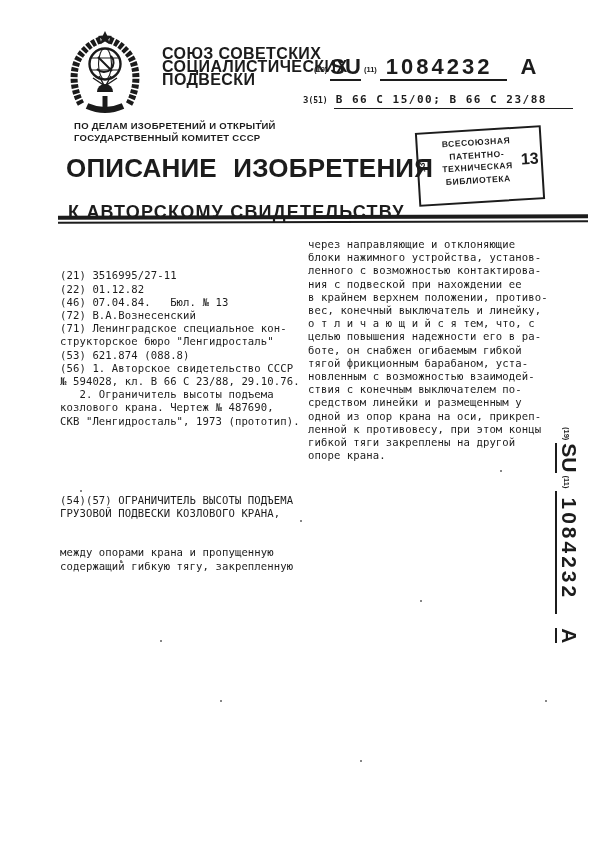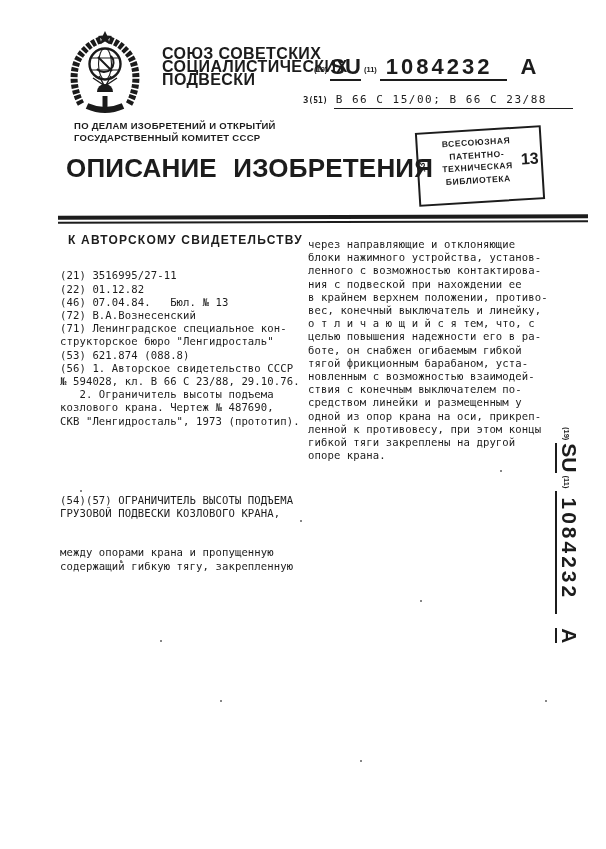--- a/index.html
+++ b/index.html
@@ -32,37 +32,37 @@
   .u { border-bottom:2.5px solid var(--ink); padding-bottom:1px; }
   .pub-line .num, .side-label .num { letter-spacing:3px; padding-left:6px; padding-right:14px; }
   .pub-line .kind, .side-label .kind { margin-left:14px; }
   .ipc-line {
     position:absolute; left:303px; top:93px; white-space:nowrap;
     display:flex; align-items:baseline;
   }
   .ipc-edition { font-size:9px; font-weight:bold; }
   .ipc-code { font-size:8px; font-weight:bold; margin-right:6px; }
   .ipc-classes {
-    font-size:11px; font-weight:normal; letter-spacing:1.5px;
+    font-size:11px; font-weight:bold; letter-spacing:1.5px;
     border-bottom:1.5px solid var(--ink); padding:0 26px 2px 2px;
   }
   .committee {
     position:absolute; left:74px; top:120px;
     font-family:"Liberation Sans", sans-serif; font-weight:bold;
     font-size:9.5px; line-height:11.5px; letter-spacing:.3px;
   }
   .doc-title {
     position:absolute; left:66px; top:153px;
     font-family:"Liberation Sans", sans-serif; font-weight:bold;
     font-size:26px; letter-spacing:.2px; word-spacing:9px; white-space:nowrap;
   }
   .doc-subtitle {
-    position:absolute; left:68px; top:205px;
+    position:absolute; left:68px; top:174px;
     font-family:"Liberation Sans", sans-serif; font-weight:bold;
-    font-size:12px; letter-spacing:1.2px; white-space:nowrap;margin-top:28px;
+    font-size:18px; letter-spacing:1.2px; white-space:nowrap;margin-top:28px;
   }
   .rule  { position:absolute; left:58px; top:215px; width:530px; height:4px; background:var(--ink); transform:rotate(-.15deg); }
   .rule2 { position:absolute; left:58px; top:221px; width:530px; height:1.5px; background:var(--ink); transform:rotate(-.15deg); }
   
   .stamp {
     position:absolute; left:417px; top:129px; width:126px; height:74px;
     border:2.5px solid var(--ink); transform:rotate(-3.5deg);
     font-family:"Liberation Sans", sans-serif; font-weight:bold;
     text-align:center; box-sizing:border-box;
   }

